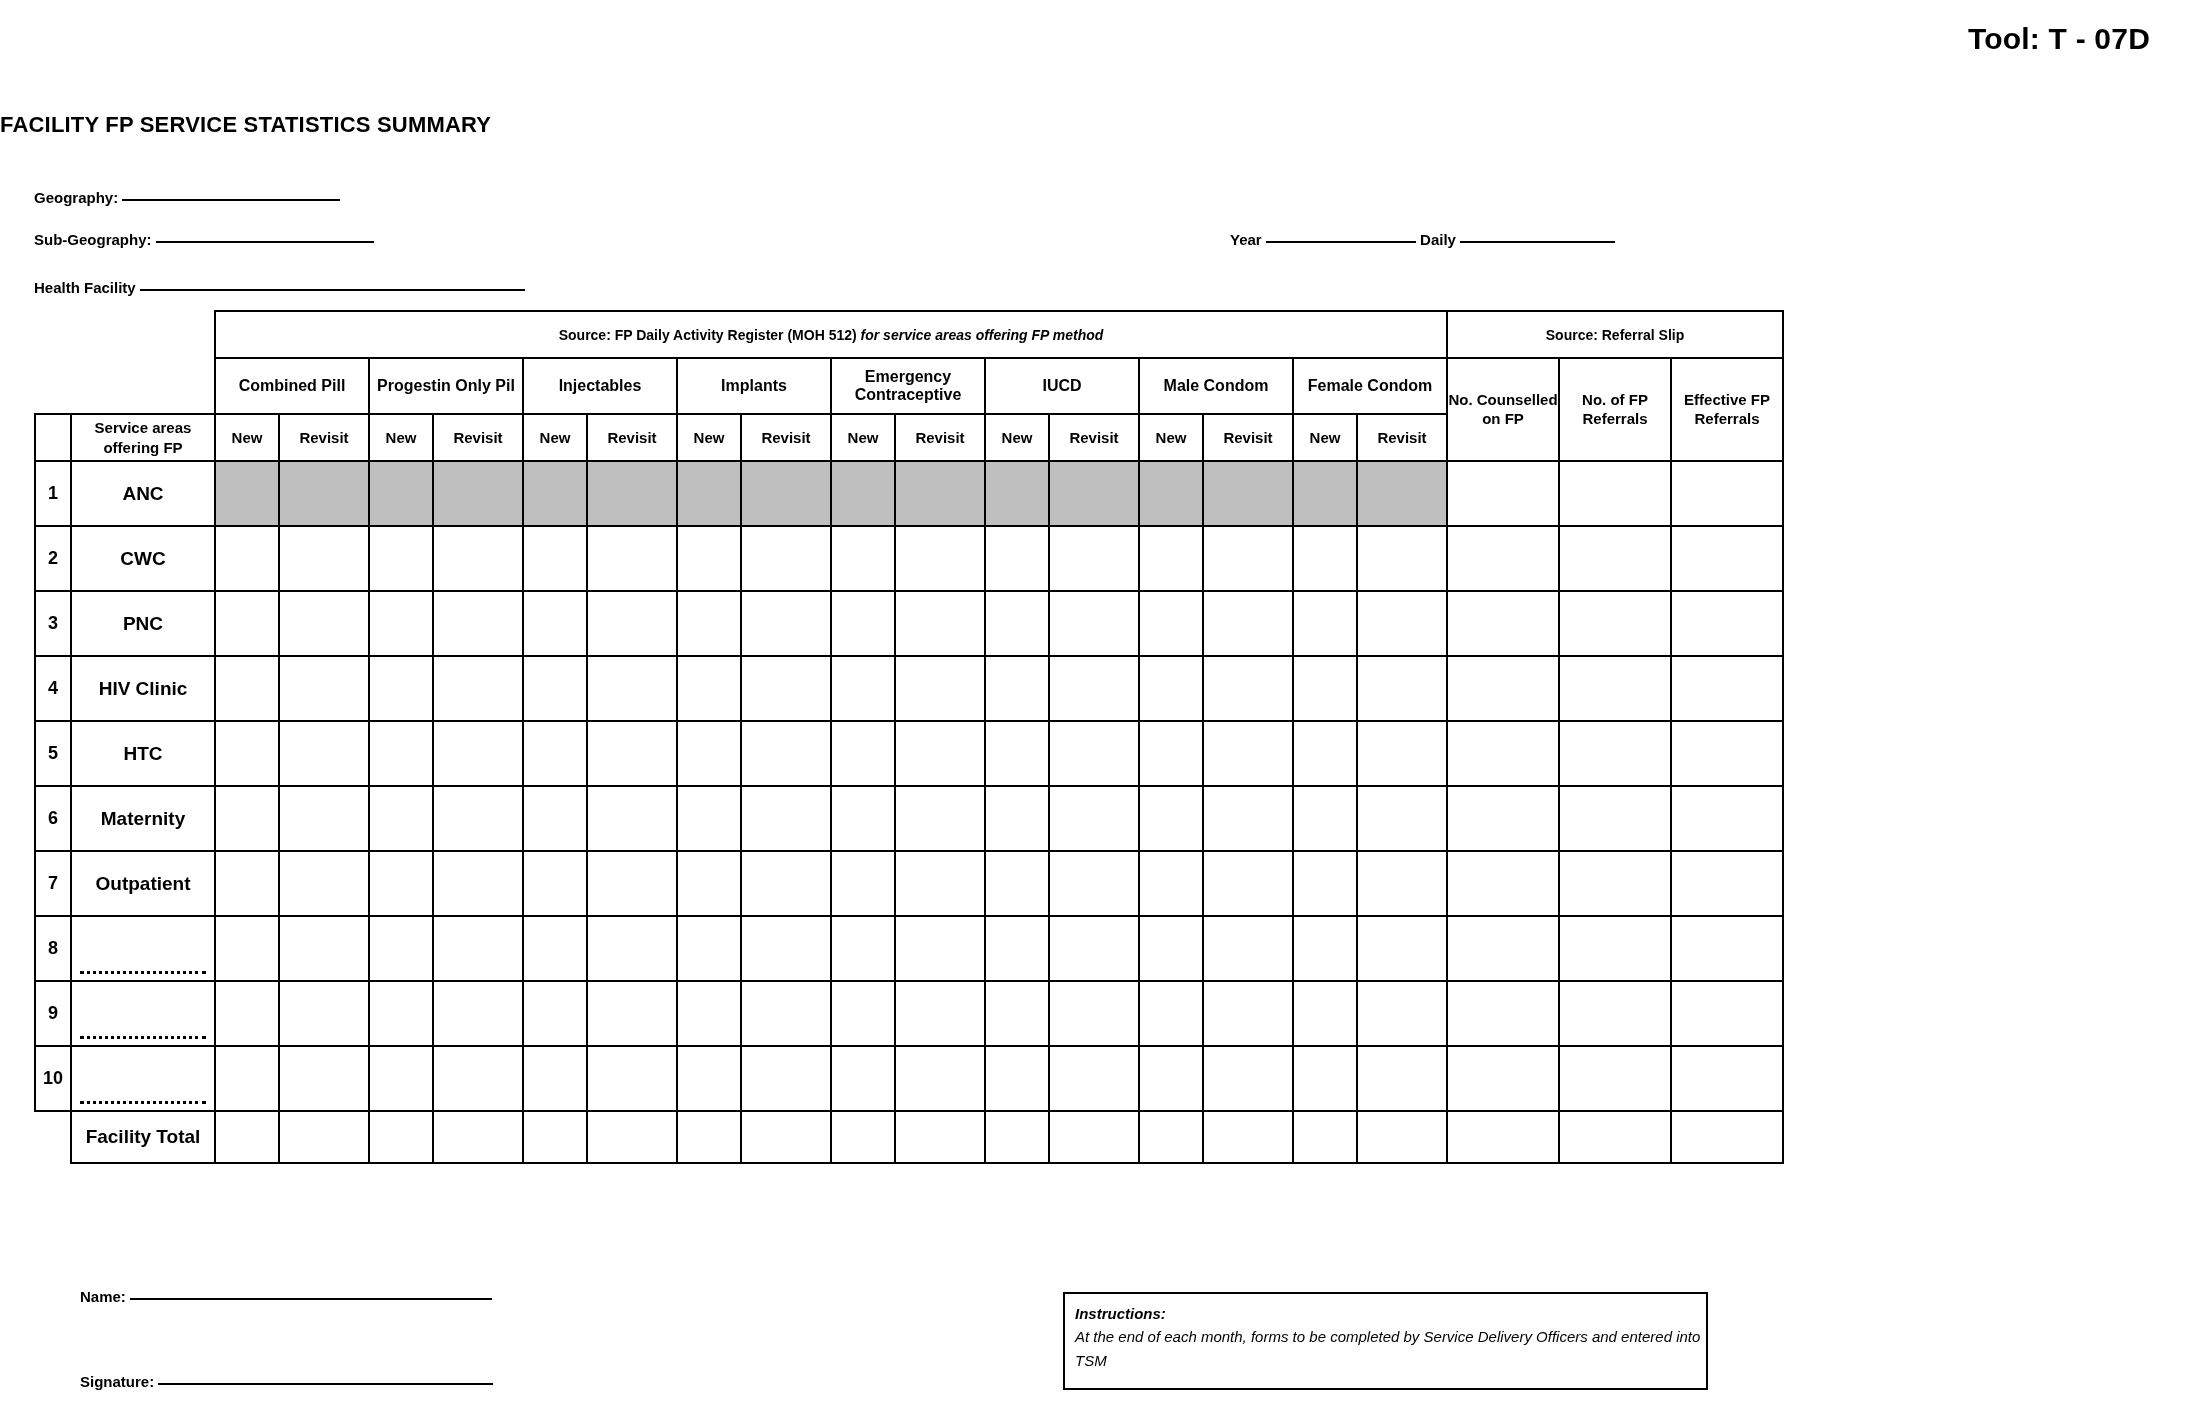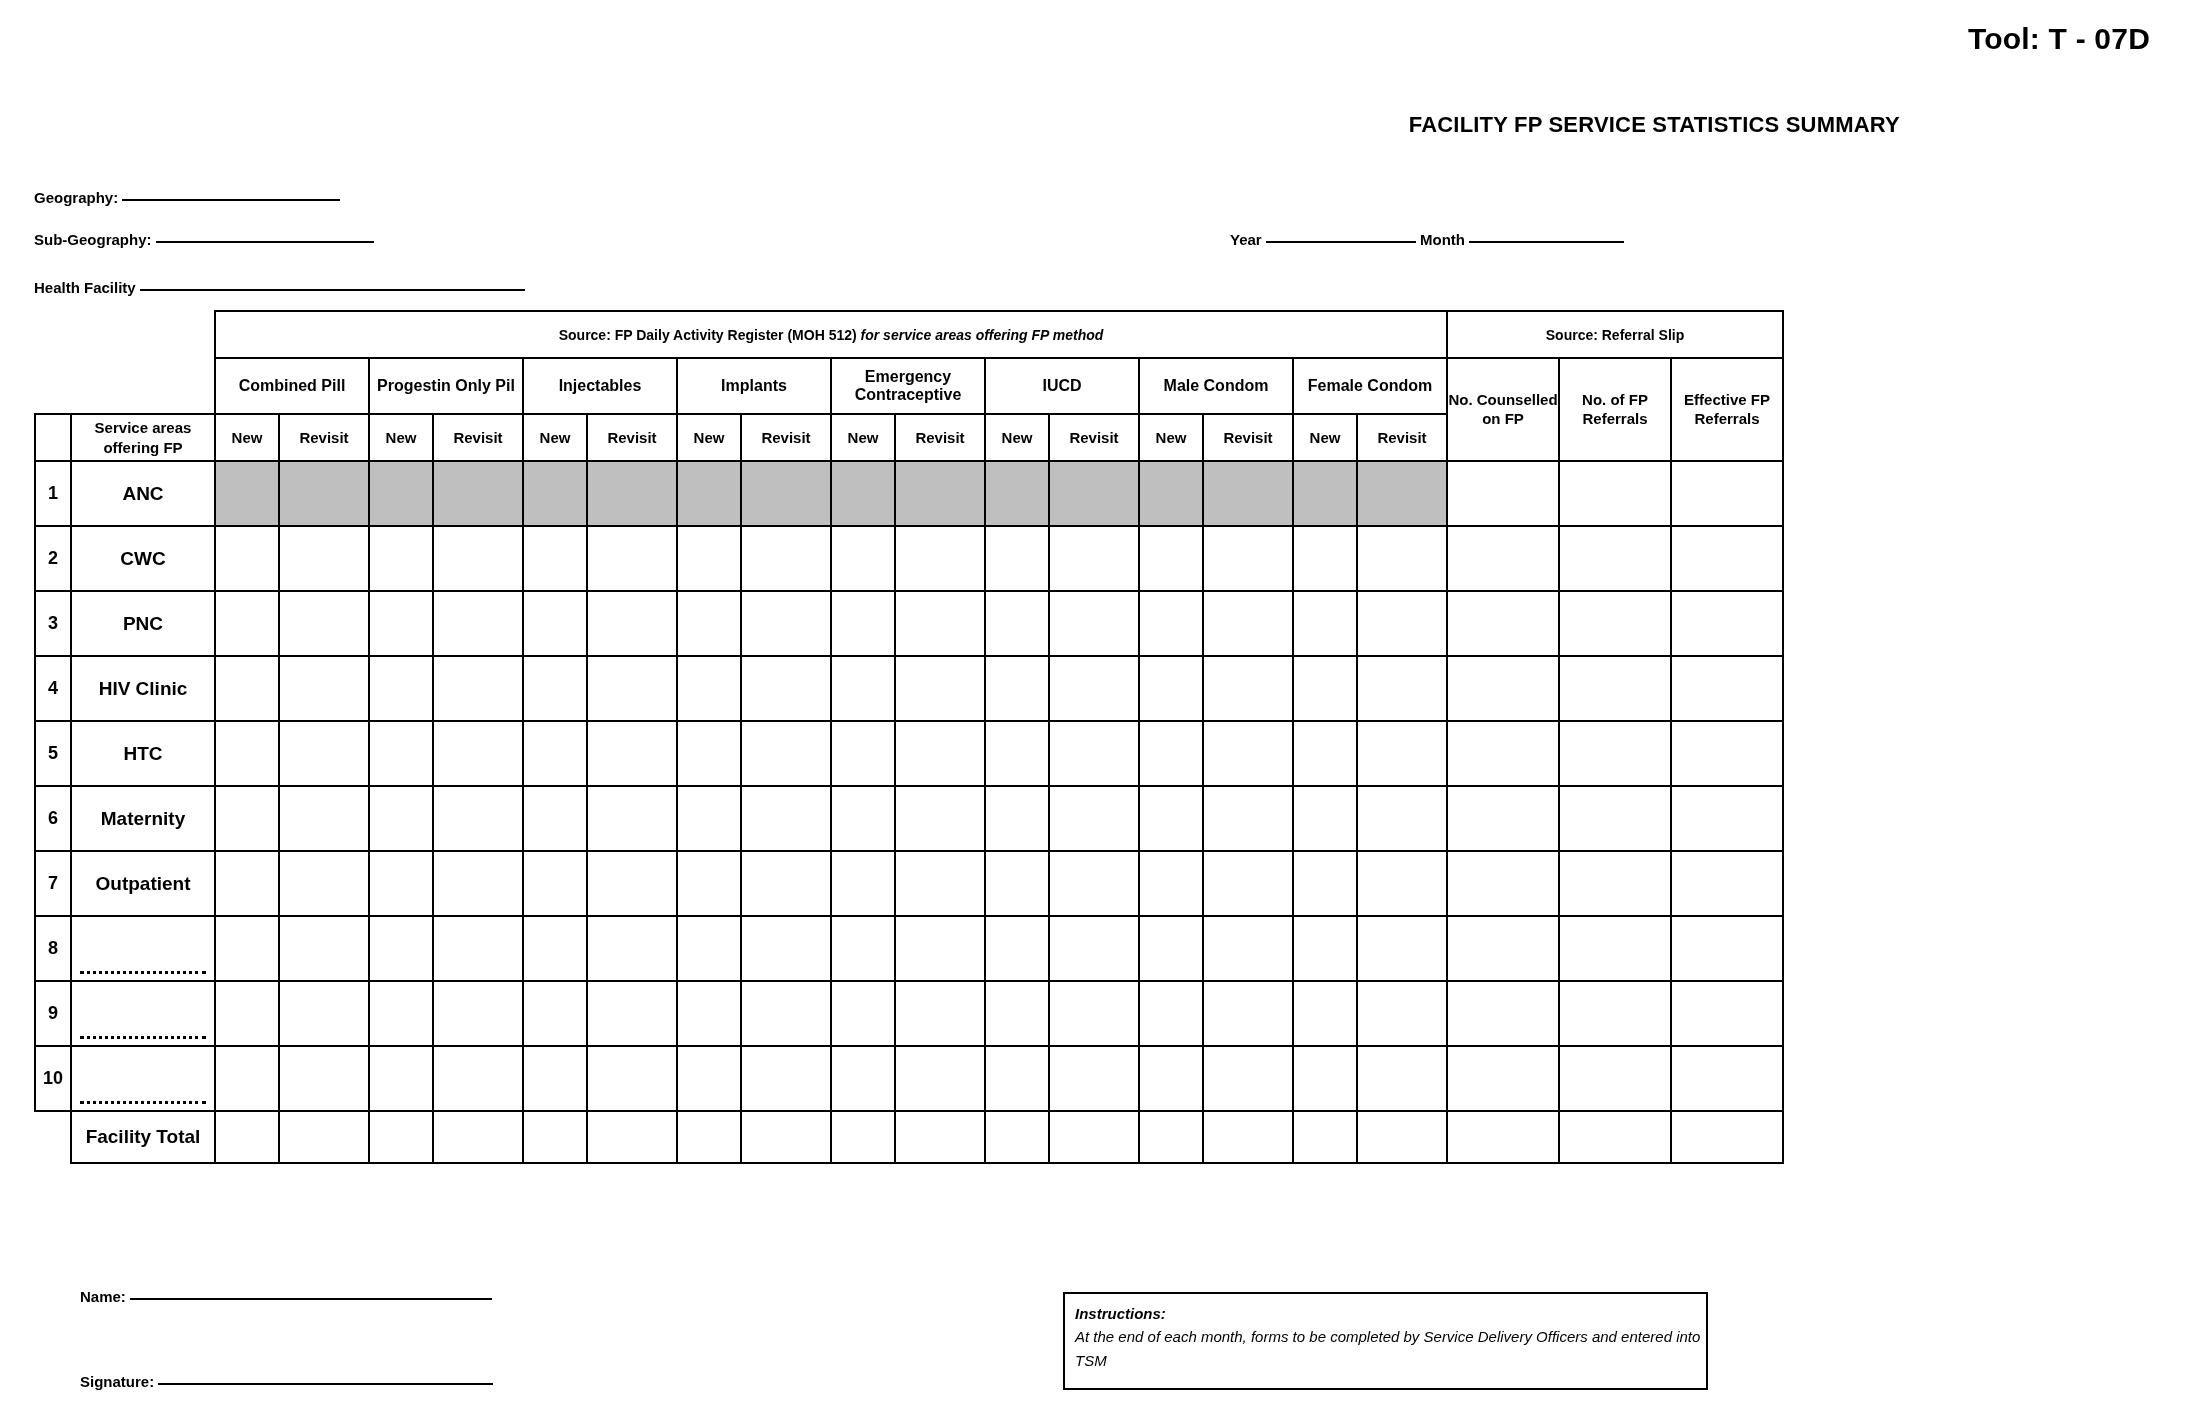--- a/index.html
+++ b/index.html
@@ -23,21 +23,21 @@
     top: 22px;
     font-size: 30px;
     font-weight: bold;
     letter-spacing: 0.2px;
   }
   .doc-title {
     position: absolute;
     left: 0;
     top: 112px;
     width: 1900px;
-    text-align: right;
+    text-align: left;
     font-size: 22px;
     font-weight: bold;
     letter-spacing: 0.2px;
   }
 
   .meta-line {
     position: absolute;
     font-size: 15px;
     font-weight: bold;
     white-space: nowrap;
@@ -174,21 +174,21 @@
 </div>
 
 <div class="meta-line meta-hf">
   <span>Health Facility</span>
   <span class="rule r-hf"></span>
 </div>
 
 <div class="meta-line meta-ym">
   <span>Year</span>
   <span class="rule r-year"></span>
-  <span>Month</span>
+  <span>Daily</span>
   <span class="rule r-month"></span>
 </div>
 
 <table class="grid">
   <tbody>
 
     <tr>
       <td class="noborder"></td>
       <td class="noborder w-name"></td>
       <td class="src-cell" colspan="16">

